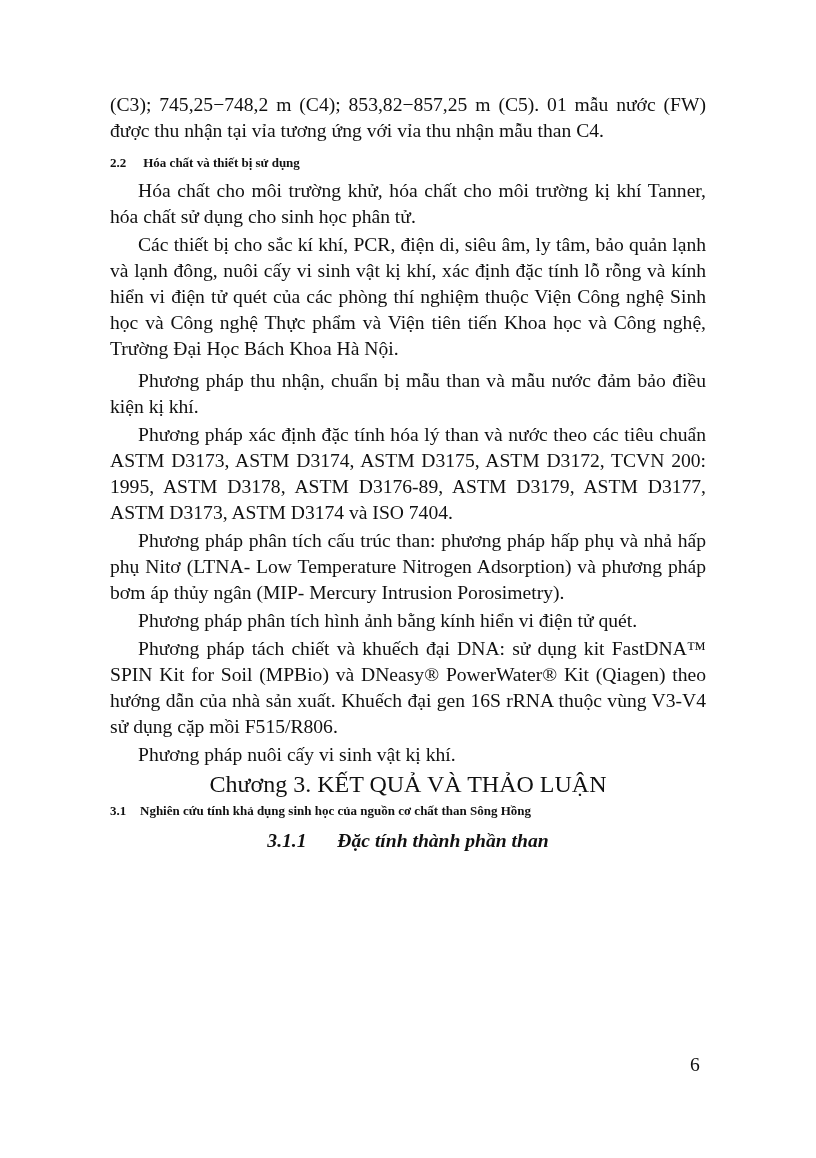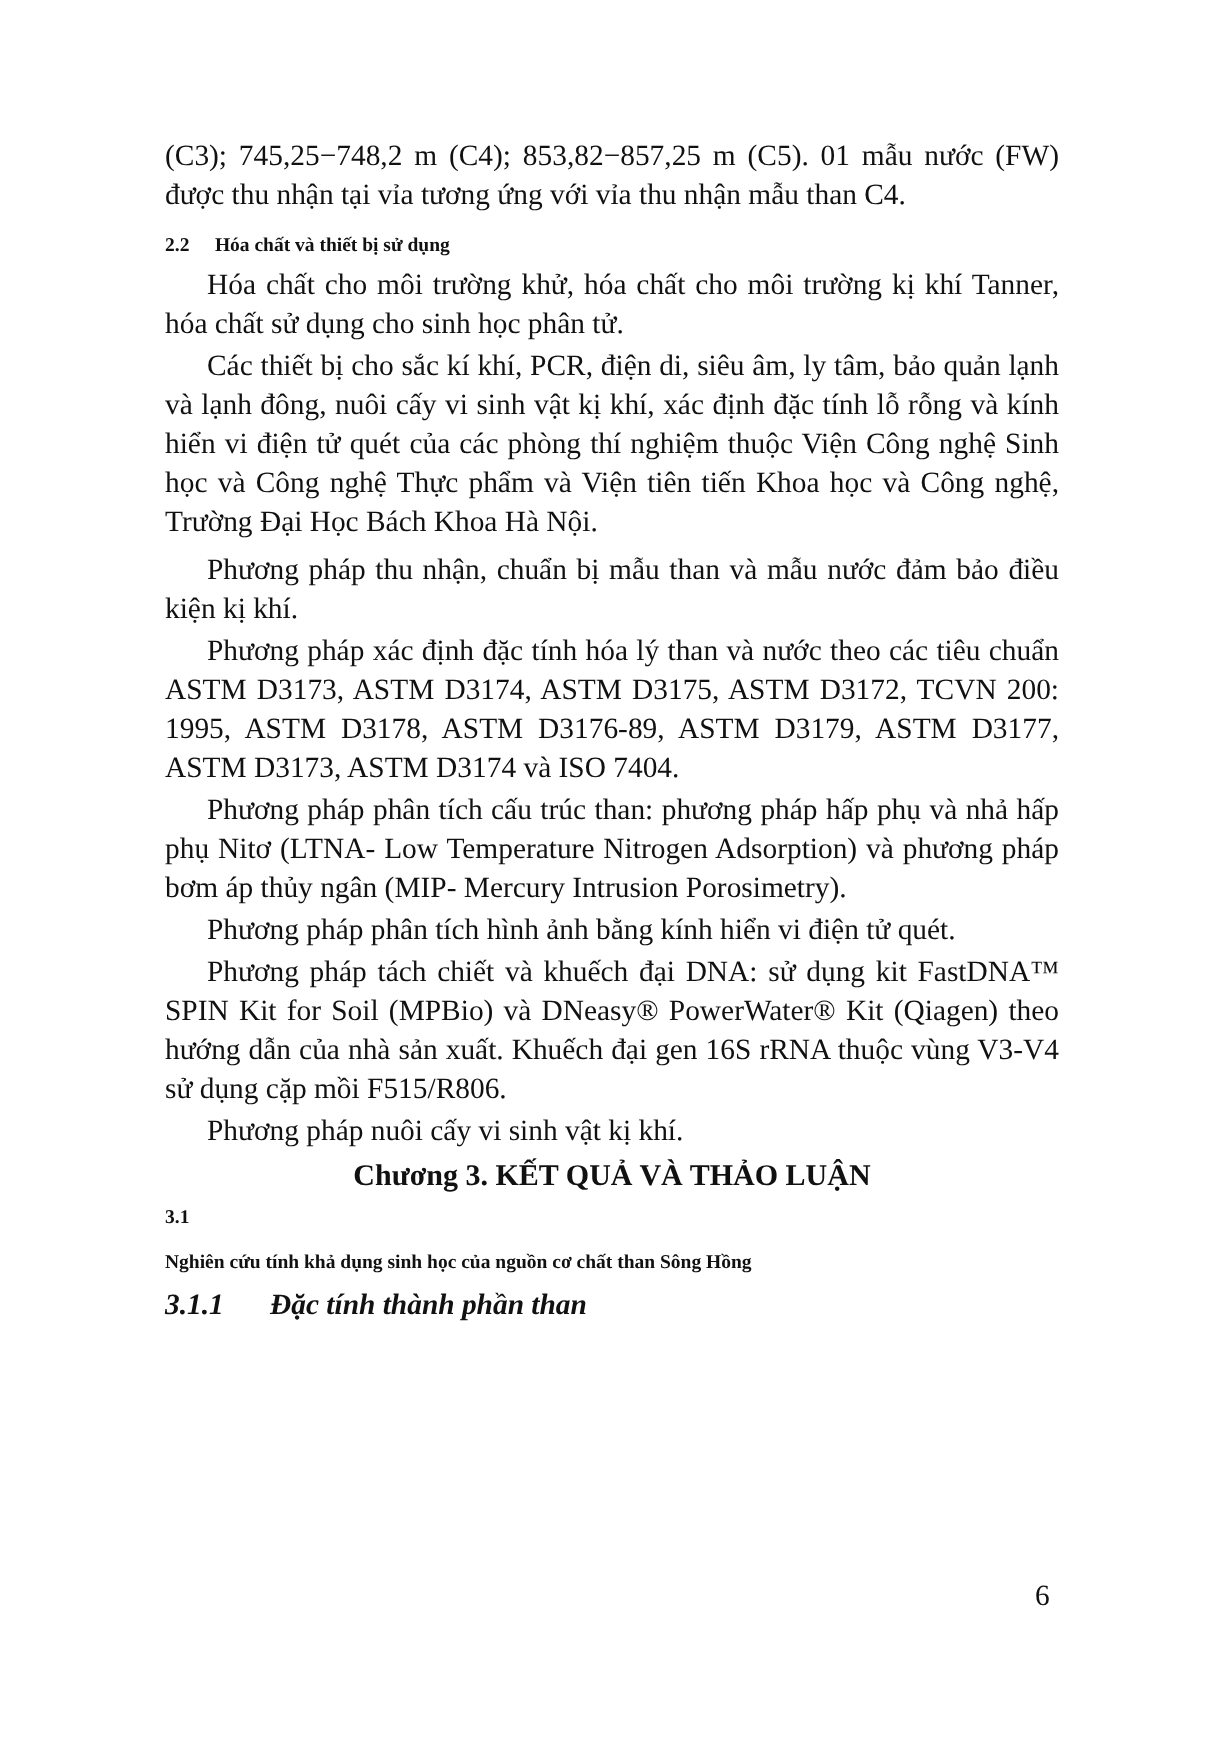--- a/index.html
+++ b/index.html
@@ -31,38 +31,38 @@
     .p.noindent { text-indent: 0; }
     .p.tight-after { margin-bottom: 6px; }
     .h2 {
       font-weight: bold;
       margin: 1px 0 2px 0;
       font-size: 13px;
       line-height: 26px;
     }
     .h2 .num { display: inline-block; width: 30px; }
     .chapter {
-      font-weight: bold;
+      font-weight: normal;
       text-align: center;
       margin: 3px 0 1px 0;
-      font-size: 20px;
+      font-size: 24px;
       line-height: 26px;
     }
     .h2.hanging {
       display: flex;
       text-align: justify;
-      flex-direction: column;
     }
     .h2.hanging .num { flex: 0 0 30px; width: 30px; }
     .h2.hanging .txt { flex: 1; text-align: justify; }
     .h3 {
       font-weight: bold;
       font-style: italic;
       margin: 4px 0 16px 0;
       display: flex;
+      justify-content: center;
     }
     .h3 .num { flex: 0 0 70px; }
     .page-number {
       position: absolute;
       left: 690px;
       top: 1052px;
       font-size: 19.6px;
       line-height: 26px;
     }
   </style>

